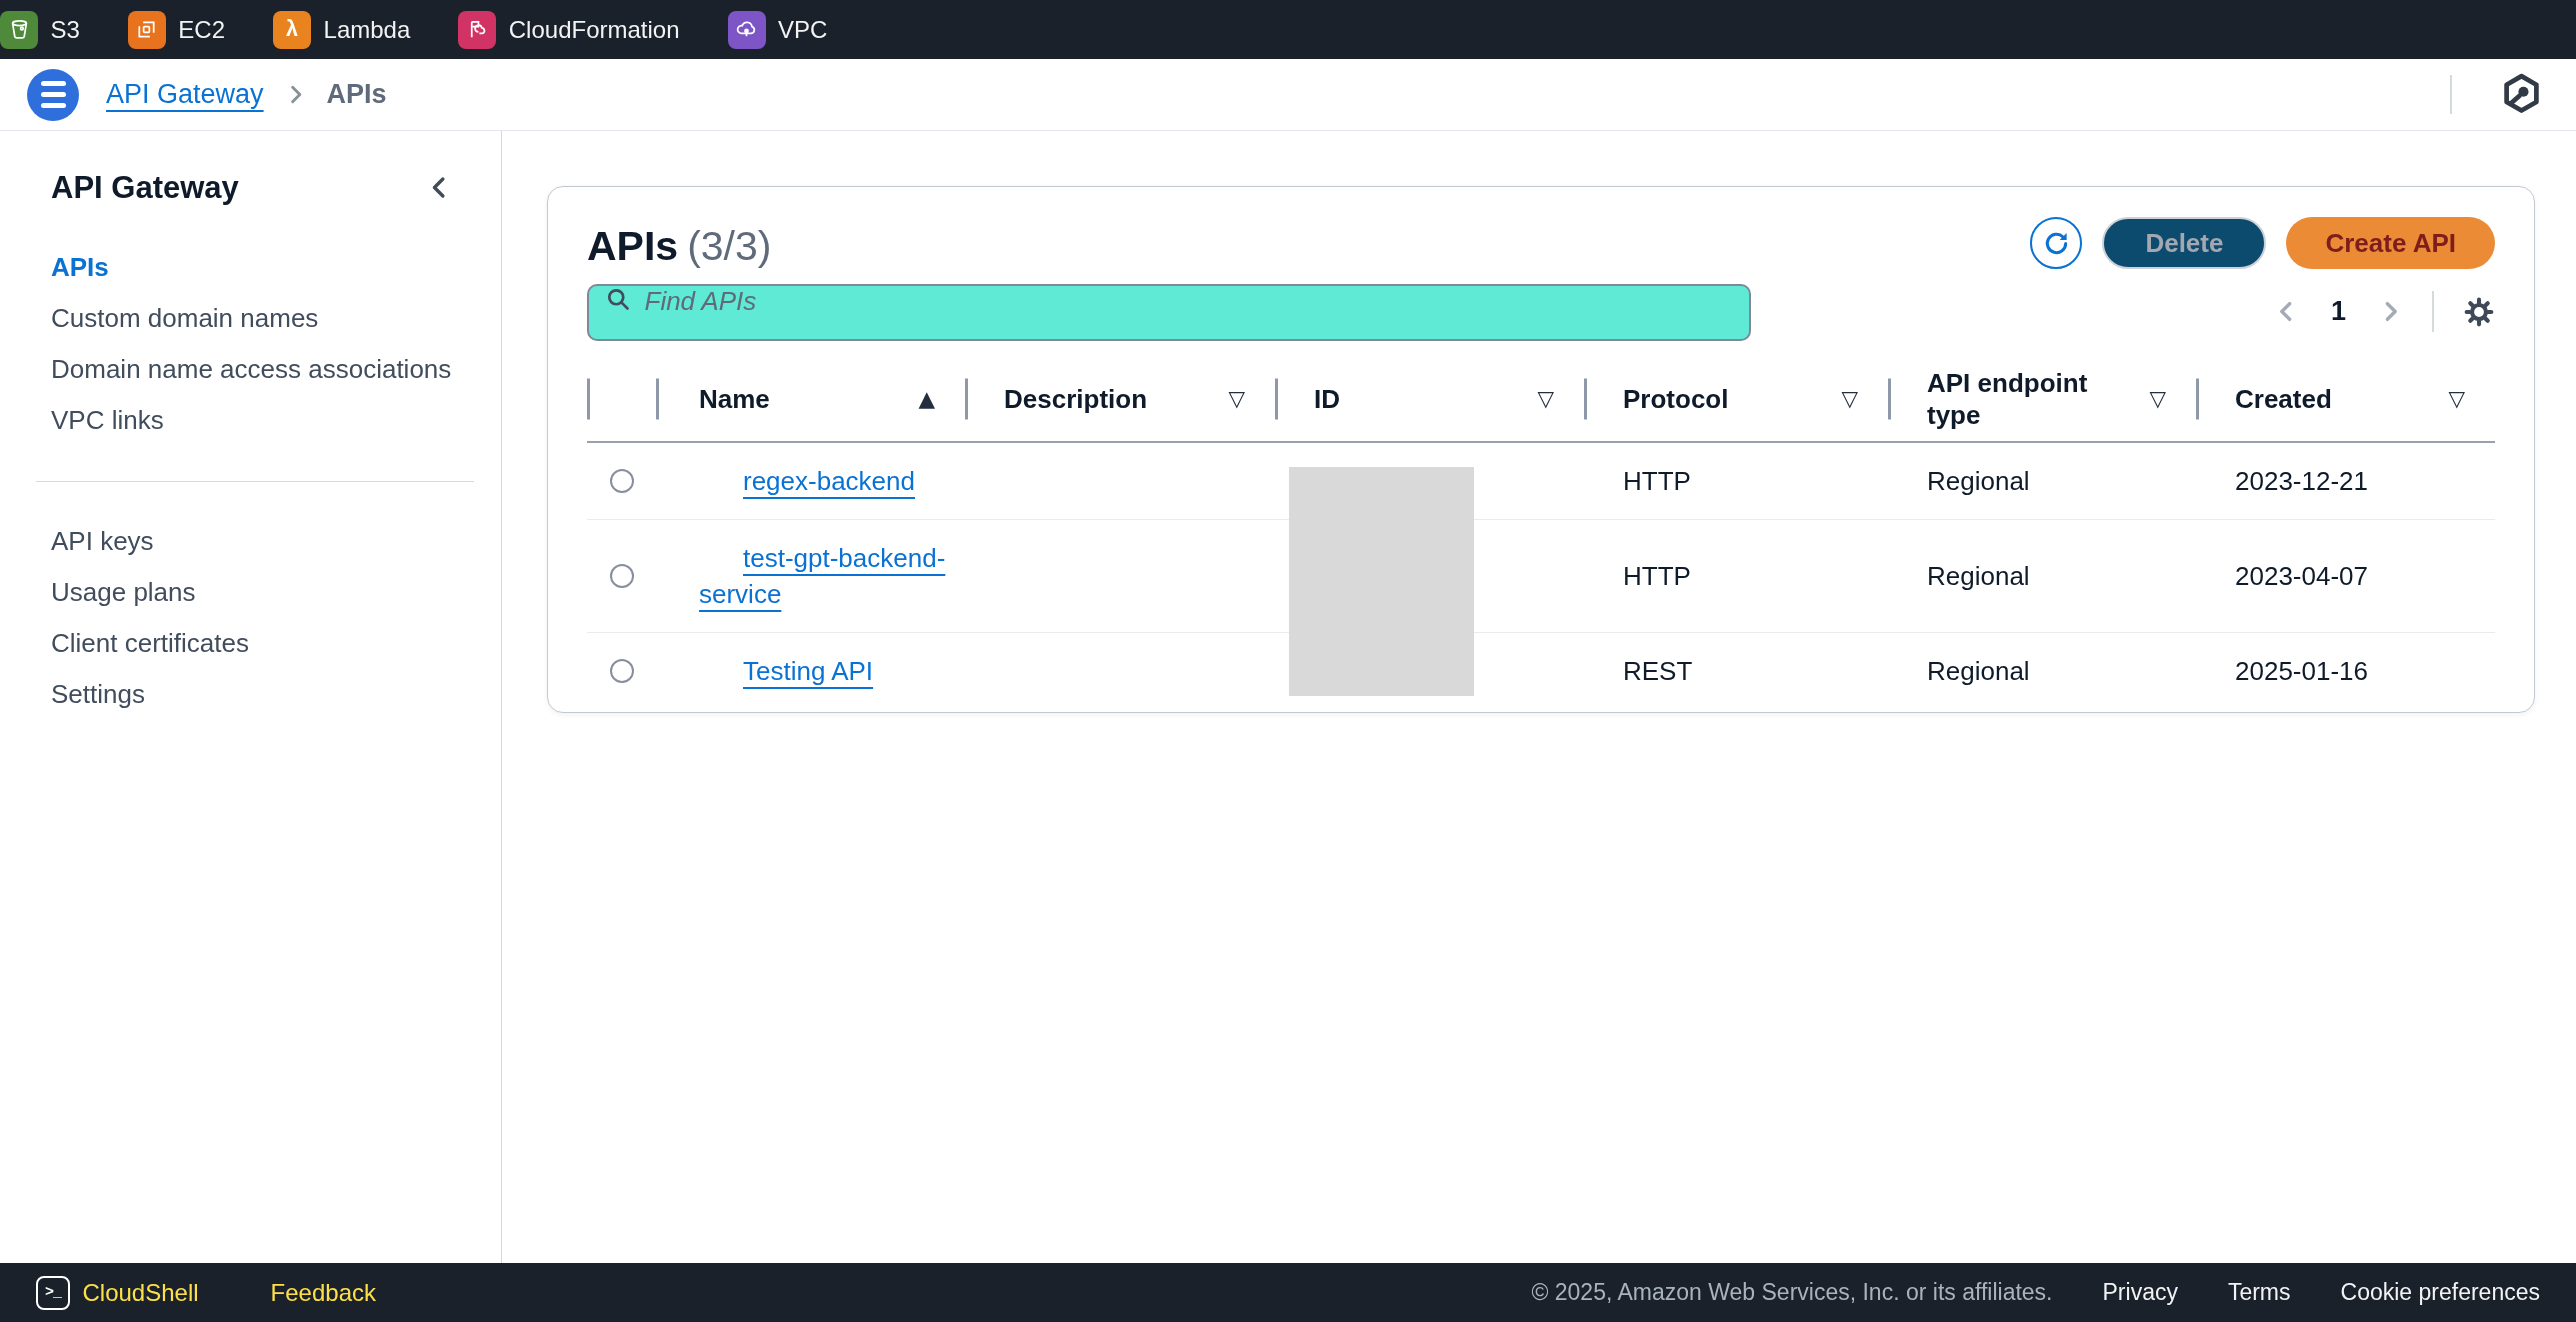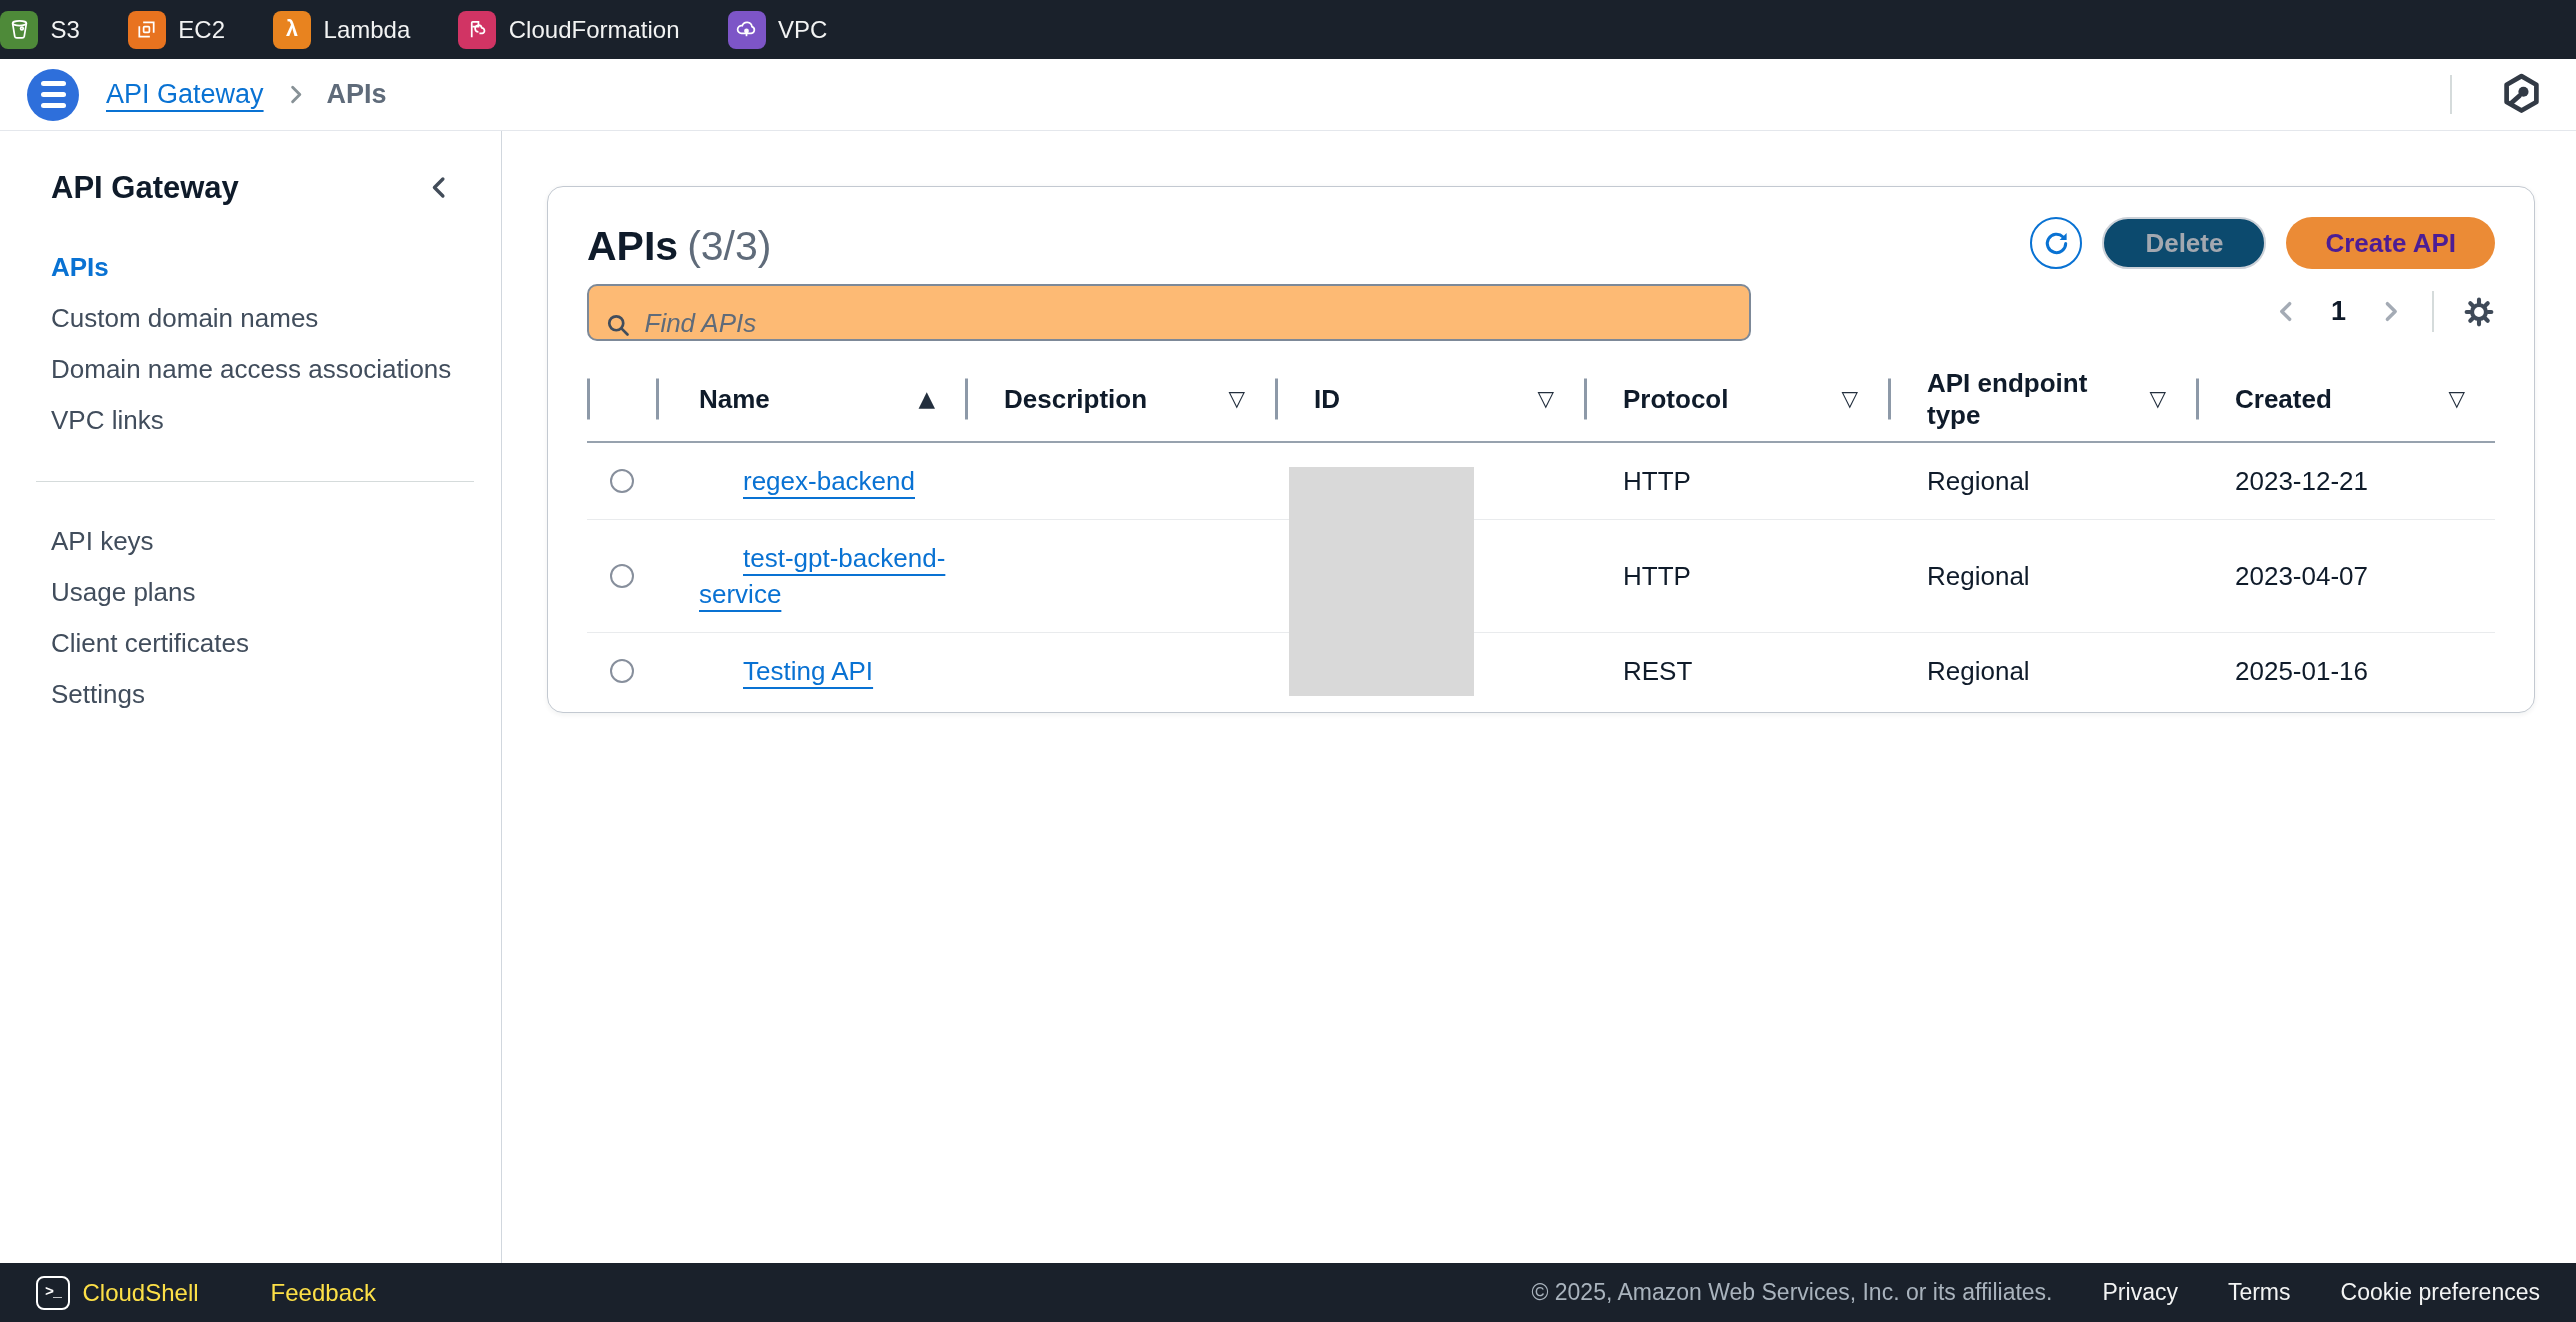--- a/index.html
+++ b/index.html
@@ -68,27 +68,27 @@
     width:52px; height:52px; border-radius:50%; border:2.7px solid #0972d3; background:#fff;
     display:flex; align-items:center; justify-content:center; cursor:pointer;
   }
   .btn-delete {
     height:52px; padding:0 41px; border-radius:26px; border:2.7px solid #ccd1d8; background:#0c4a6e;
     font-size:26px; font-weight:700; color:#a3a8b0; cursor:not-allowed;
     font-family:inherit;
   }
   .btn-create {
     height:52px; padding:0 39px; border-radius:26px; border:none; background:#eb8b36;
-    font-size:26px; font-weight:700; color:#4c1d95; cursor:pointer; font-family:inherit;
+    font-size:26px; font-weight:700; color:#7f1d1d; cursor:pointer; font-family:inherit;
   }
 
   .searchbox {
     position:absolute; left:39px; top:97px; width:1164px; height:57px;
-    border:2.7px solid #7d8998; border-radius:10px; background:#fdba74;
-    display:flex; align-items:flex-end; padding:0 16px; gap:12.5px;
+    border:2.7px solid #7d8998; border-radius:10px; background:#5eead4;
+    display:flex; align-items:flex-start; padding:0 16px; gap:12.5px;
   }
   .searchbox input {
     border:none; outline:none; flex:1; font-size:26px; color:#0f1b2a; font-family:inherit; background:transparent;
   }
   .searchbox input::placeholder { font-style:italic; color:#5f6b7a; opacity:1; }
 
   .pager { position:absolute; right:32px; top:102px; display:flex; align-items:center; }
   .pager .chev { padding:5.4px 9px; cursor:default; }
   .pager .pagenum { font-size:27px; font-weight:700; color:#0f1b2a; margin:0 23px; cursor:pointer; }
   .pager-divider { width:1.8px; height:41px; background:#d5dbdb; margin:0 23px 0 20px; }

